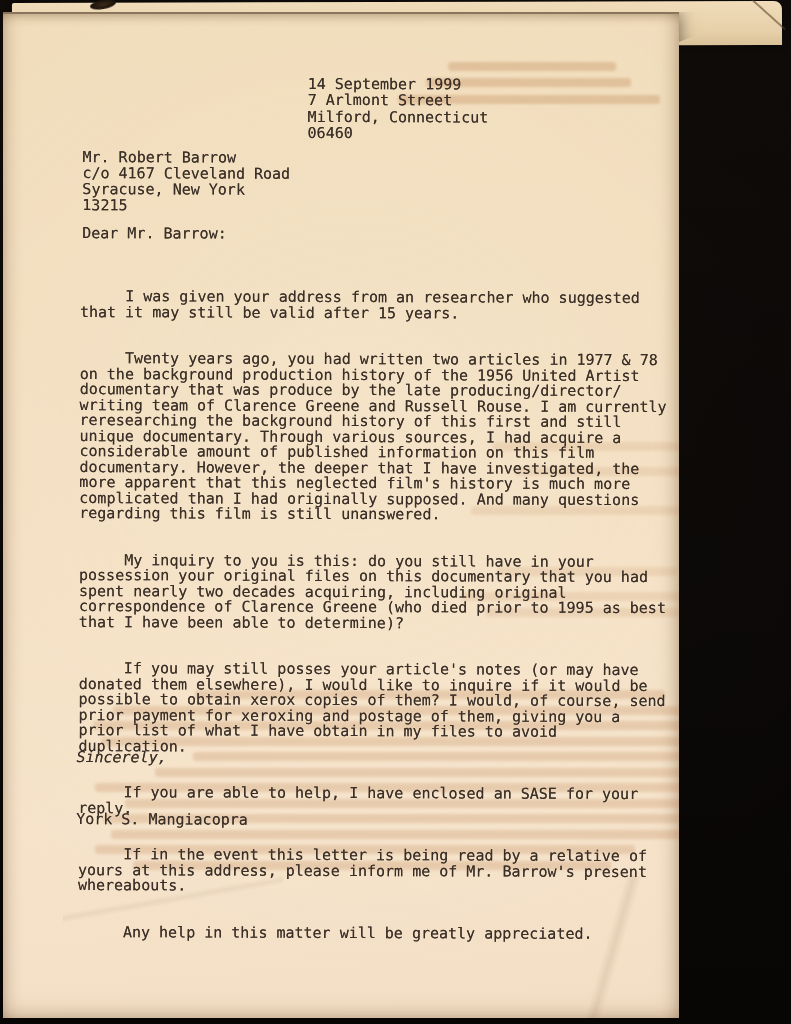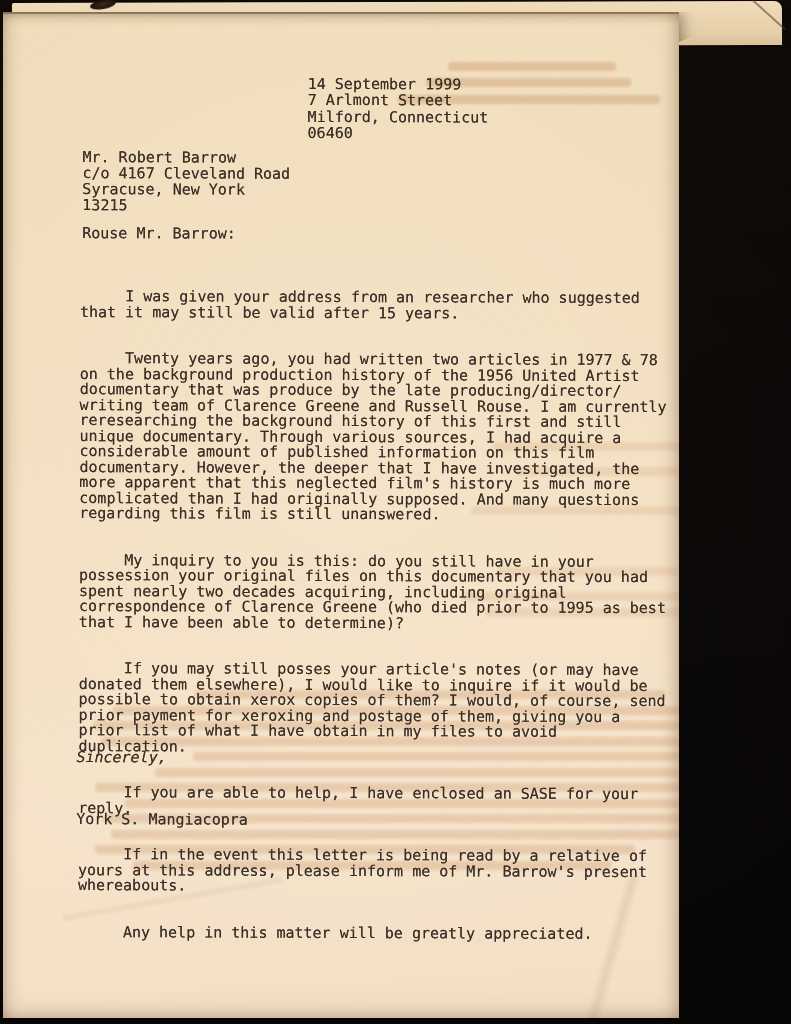--- a/index.html
+++ b/index.html
@@ -185,21 +185,21 @@
 
     <div class="typed-layer">
       <div class="typed sender">14 September 1999
 7 Arlmont Street
 Milford, Connecticut
 06460</div>
       <div class="typed recipient">Mr. Robert Barrow
 c/o 4167 Cleveland Road
 Syracuse, New York
 13215</div>
-      <div class="typed salutation">Rouse Mr. Barrow:</div>
+      <div class="typed salutation">Dear Mr. Barrow:</div>
       <div class="typed body-text">
         <div>     I was given your address from an researcher who suggested
 that it may still be valid after 15 years.</div>
         <div>     Twenty years ago, you had written two articles in 1977 &amp; 78
 on the background production history of the 1956 United Artist
 documentary that was produce by the late producing/director/
 writing team of Clarence Greene and Russell Rouse. I am currently
 reresearching the background history of this first and still
 unique documentary. Through various sources, I had acquire a
 considerable amount of published information on this film

